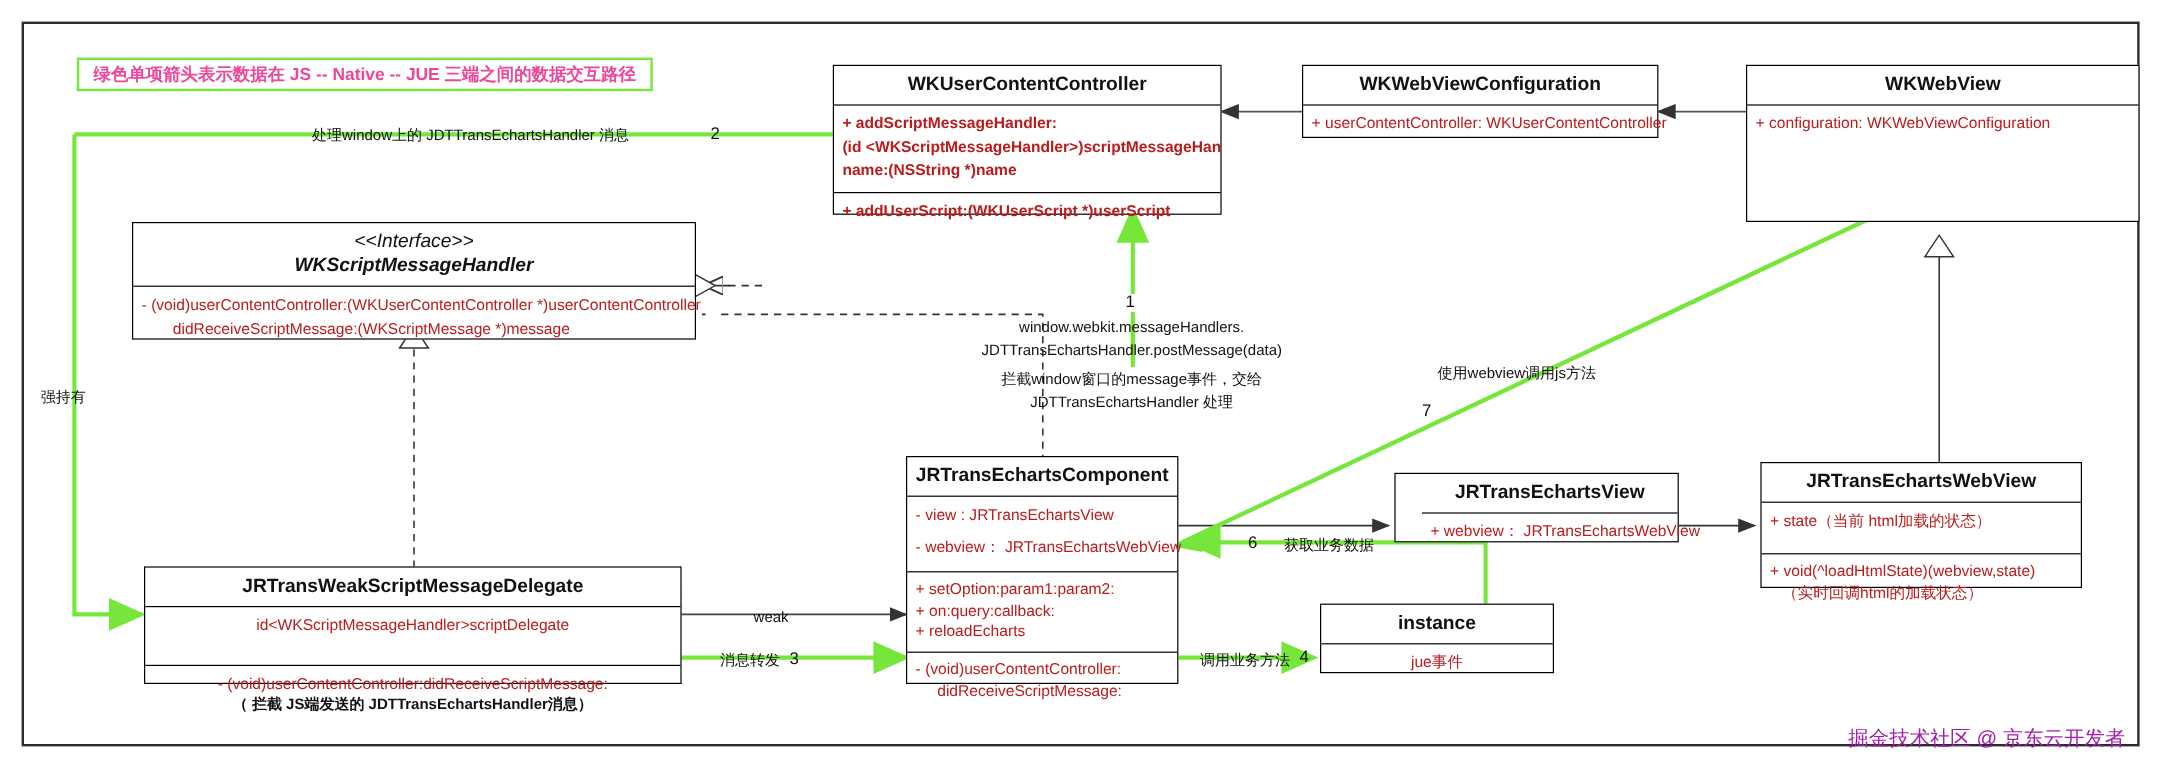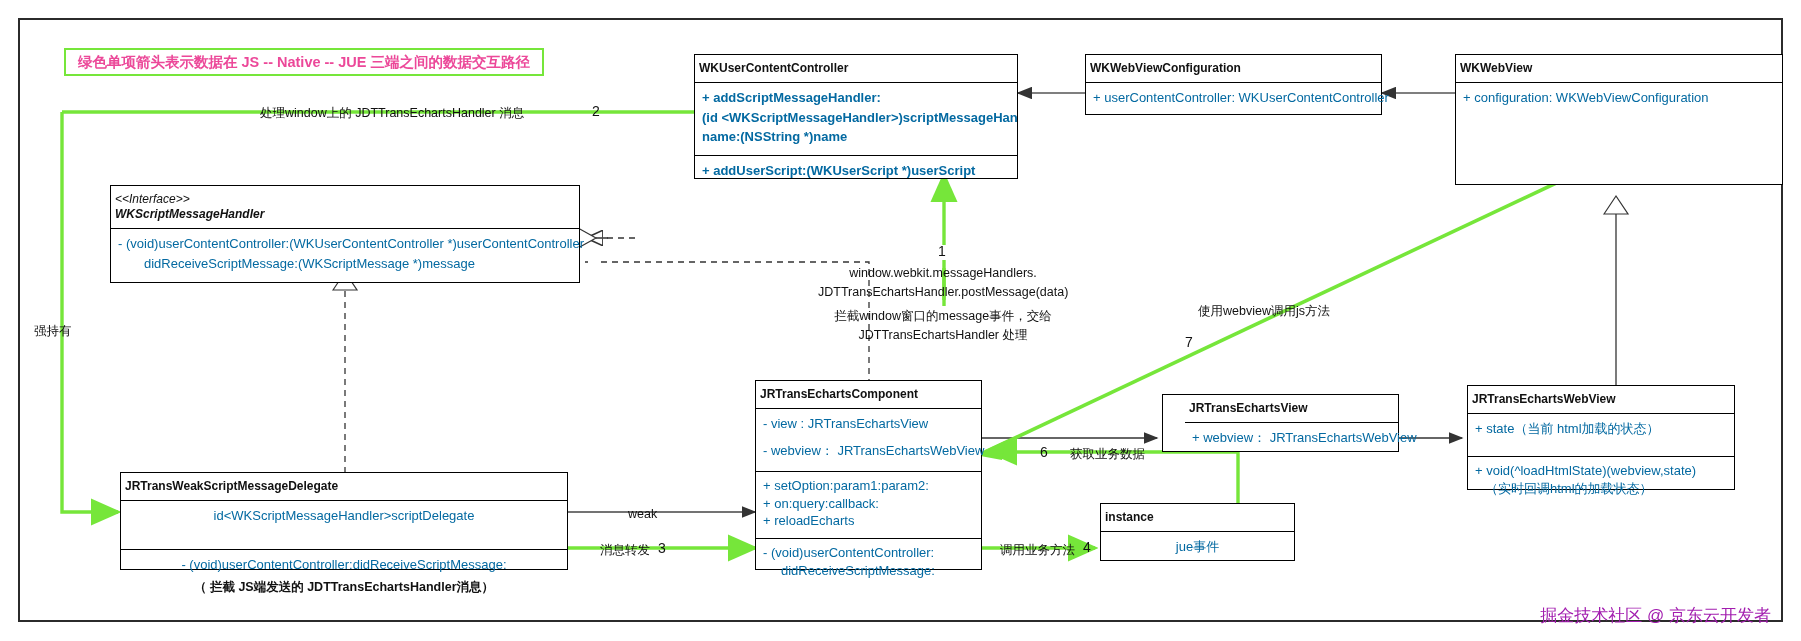--- a/index.html
+++ b/index.html
@@ -1,22 +1,22 @@
 <!DOCTYPE html>
 <html><head>
 <meta charset="utf-8">
 <style>
   html,body{margin:0;padding:0;background:#fff;}
   body{font-family:"Liberation Sans","DejaVu Sans",sans-serif;}
   #canvas{position:relative;width:1801px;height:641px;background:#ffffff;overflow:hidden;}
   #frame{position:absolute;left:18px;top:18px;width:1765px;height:604px;border:2px solid #2b2b2b;box-sizing:border-box;}
   .svglayer{position:absolute;left:0;top:0;width:1801px;height:641px;}
   .box{position:absolute;border:1.6px solid #000;background:#fff;box-sizing:border-box;}
-  .box .hdr{font-weight:bold;font-size:12px;color:#111;padding:6px 4px;line-height:1.25;}
-  .box .sect{border-top:1.3px solid #000;padding:5px 7px;font-size:13px;color:#0369a1;line-height:1.5;}
+  .box .hdr{font-weight:bold;text-align:center;font-size:16px;color:#111;padding:6px 4px;line-height:1.25;}
+  .box .sect{border-top:1.3px solid #000;padding:5px 7px;font-size:13px;color:#b91c1c;line-height:1.5;}
   .center{text-align:center;}
   .italic{font-style:italic;}
   .title-banner{position:absolute;border:2.5px solid #76e63a;background:#fff;box-sizing:border-box;
       display:flex;align-items:center;justify-content:center;font-weight:bold;font-size:14.5px;color:#ec4899;padding:0 12px;}
   .lbl{position:absolute;font-size:12.5px;color:#111;white-space:nowrap;line-height:1.45;}
   .lbl.ctr{text-align:center;}
   .num{position:absolute;font-size:14px;color:#111;}
   .watermark{position:absolute;right:30px;bottom:14px;font-size:17px;color:#a21caf;white-space:nowrap;}
   .note{position:absolute;font-size:12.5px;color:#111;text-align:center;line-height:1.5;white-space:nowrap;}
 </style>

